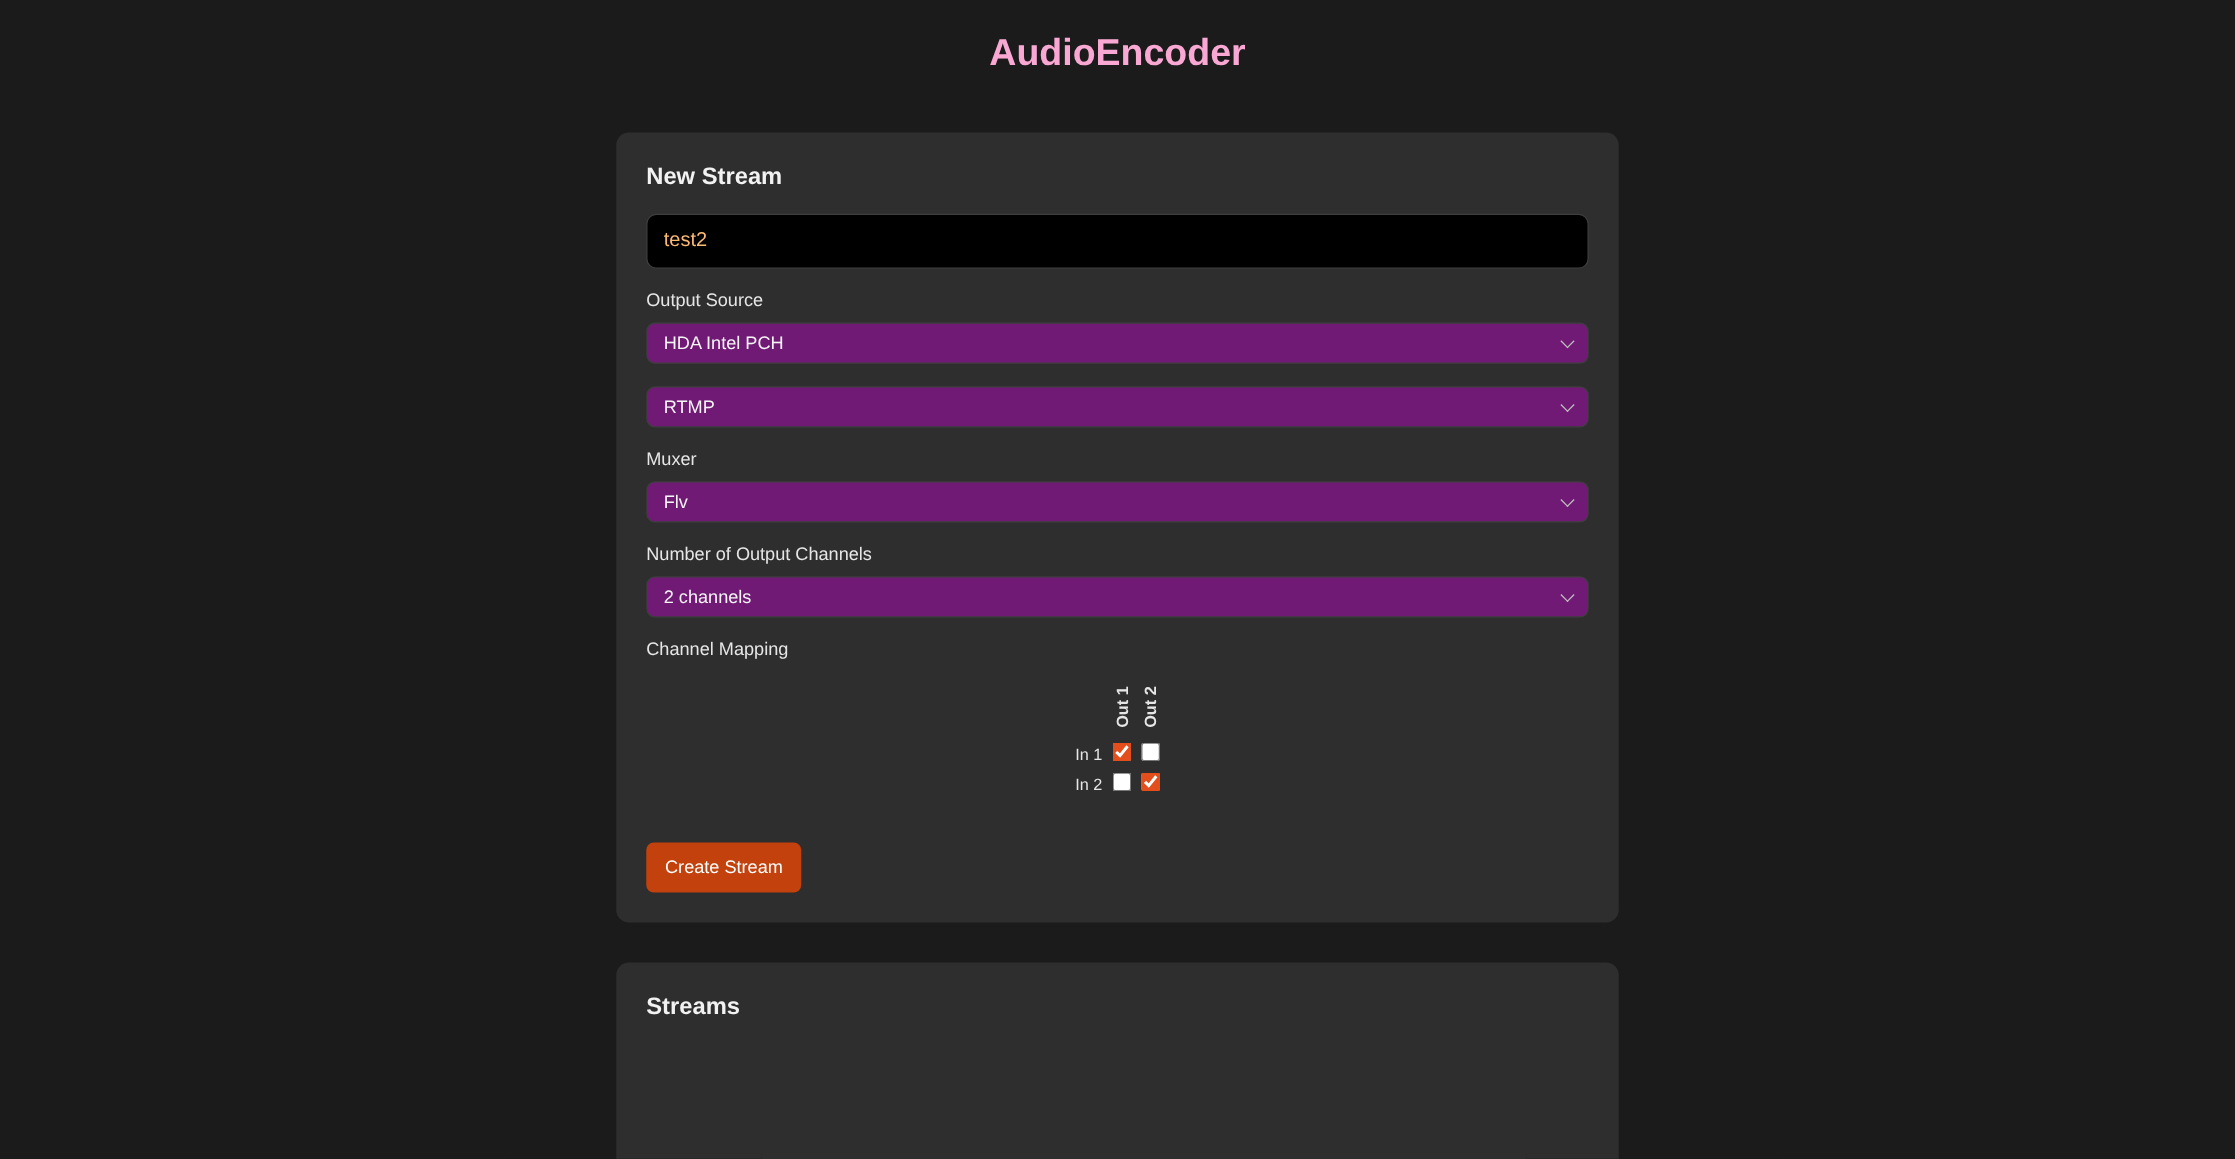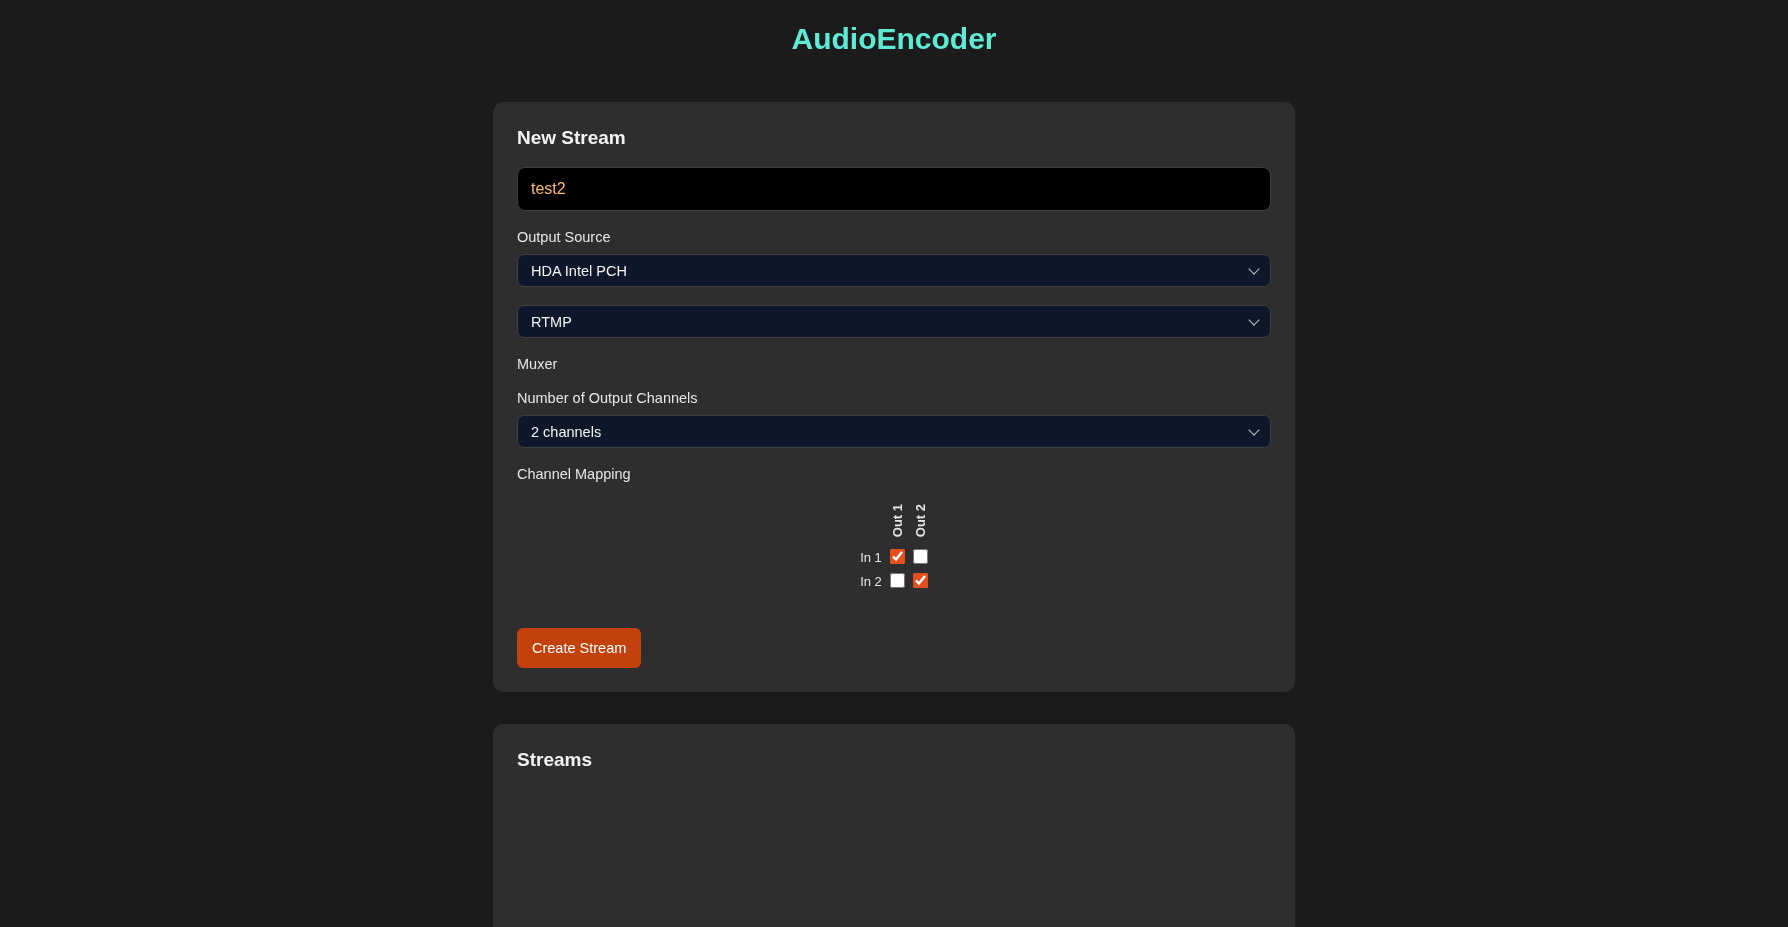--- a/index.html
+++ b/index.html
@@ -4,27 +4,27 @@
 <style>
   * { box-sizing: border-box; }
   html, body {
     margin: 0; padding: 0;
     width: 1788px; height: 927px;
     overflow: hidden;
     background: #1b1b1b;
     font-family: "Liberation Sans", sans-serif;
   }
   .page-title {
-    margin: 12px;
-    padding-top: 8px;
+    margin: 0;
+    padding-top: 24px;
     text-align: center;
     font-size: 30px;
     line-height: 38px;
     font-weight: 700;
-    color: #5eead4;
+    color: #f9a8d4;
   }
   .card {
     width: 802px;
     margin: 0 auto;
     background: #2e2e2e;
     border-radius: 10px;
     padding: 24px;
   }
   .card-new-stream { margin-top: 44px; }
   .card-streams { margin-top: 32px; min-height: 240px; }
@@ -54,21 +54,21 @@
     font-size: 16px;
     padding: 0 13px;
     outline: none;
     font-family: "Liberation Sans", sans-serif;
   }
   .select-wrap { position: relative; }
   .select-wrap select {
     display: block;
     width: 100%;
     height: 33px;
-    background: #0f172a;
+    background: #701a75;
     border: 1px solid #3e3e3e;
     border-radius: 7px;
     color: #f5f5f5;
     font-size: 14.5px;
     padding: 0 28px 0 13px;
     appearance: none;
     -webkit-appearance: none;
     outline: none;
     font-family: "Liberation Sans", sans-serif;
   }
@@ -161,20 +161,26 @@
     <div class="select-wrap">
       <select>
         <option>RTMP</option>
       </select>
       <span class="chevron"></span>
     </div>
   </div>
 
   <div class="field">
     <label class="field-label">Muxer</label>
+    <div class="select-wrap">
+      <select>
+        <option>Flv</option>
+      </select>
+      <span class="chevron"></span>
+    </div>
   </div>
 
 
   <div class="field">
     <label class="field-label">Number of Output Channels</label>
     <div class="select-wrap">
       <select>
         <option>2 channels</option>
       </select>
       <span class="chevron"></span>

